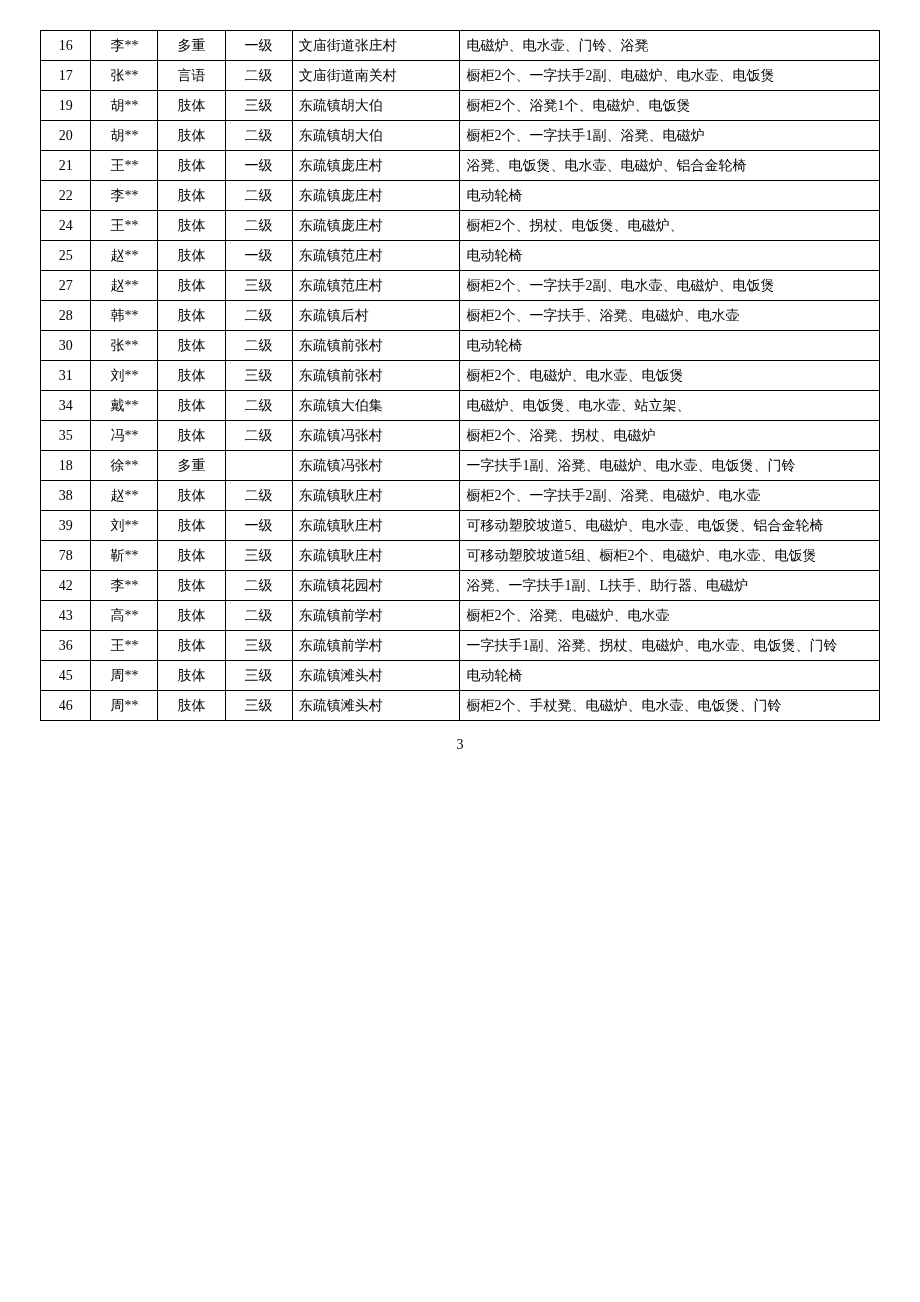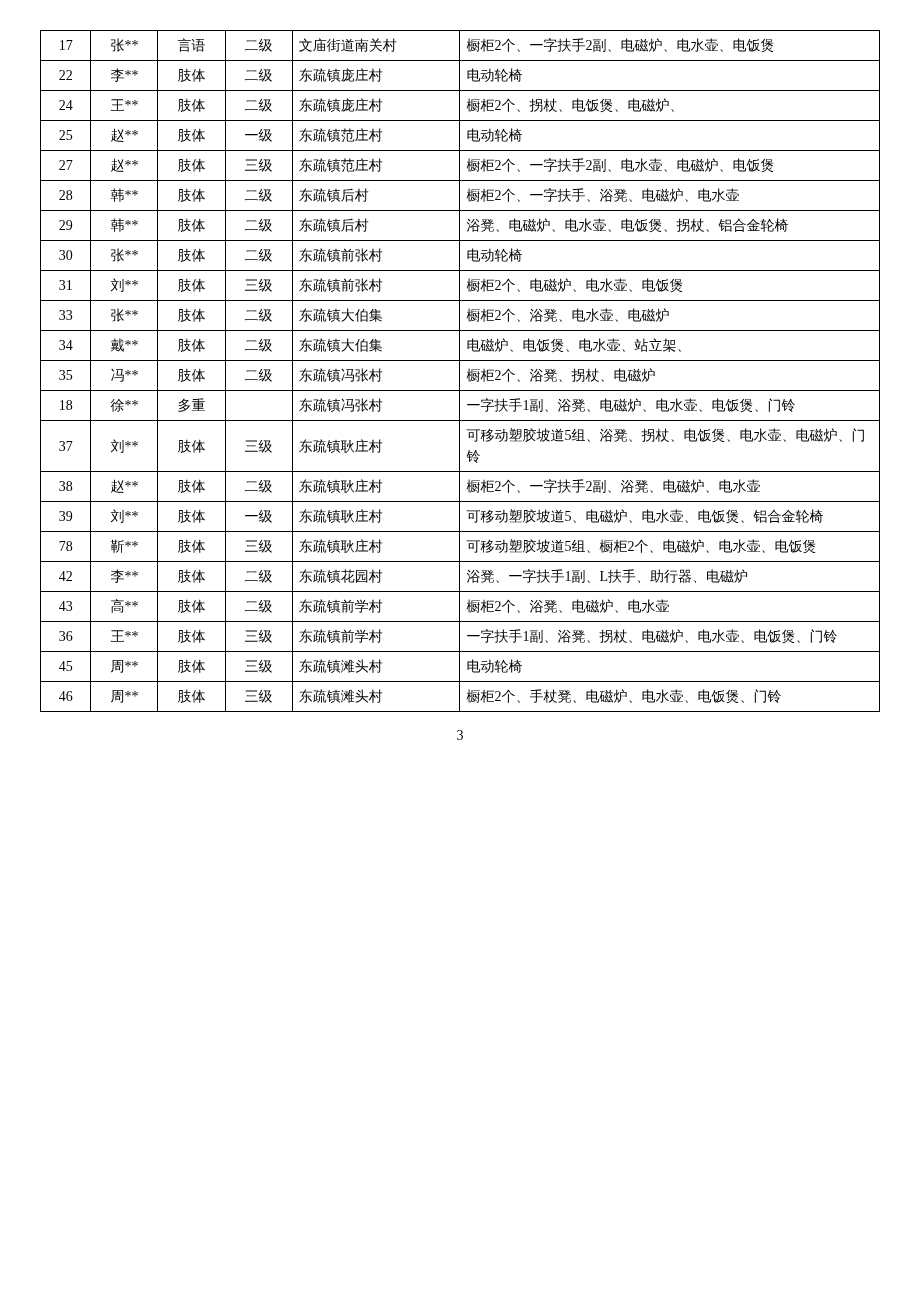--- a/index.html
+++ b/index.html
@@ -38,29 +38,61 @@
       margin-top: 16px;
       font-size: 14px;
     }
   </style>
 </head>
 <body>
 
 <div class="page-container">
   <table>
     <tbody id="table-body">
+    <tr>
+          <td class="col-num">16</td>
+          <td class="col-name">李**</td>
+          <td class="col-type">多重</td>
+          <td class="col-level">一级</td>
+          <td class="col-address">文庙街道张庄村</td>
+          <td class="col-items">电磁炉、电水壶、门铃、浴凳</td>
+        </tr>
         <tr>
           <td class="col-num">17</td>
           <td class="col-name">张**</td>
           <td class="col-type">言语</td>
           <td class="col-level">二级</td>
           <td class="col-address">文庙街道南关村</td>
           <td class="col-items">橱柜2个、一字扶手2副、电磁炉、电水壶、电饭煲</td>
         </tr>
         <tr>
+          <td class="col-num">19</td>
+          <td class="col-name">胡**</td>
+          <td class="col-type">肢体</td>
+          <td class="col-level">三级</td>
+          <td class="col-address">东疏镇胡大伯</td>
+          <td class="col-items">橱柜2个、浴凳1个、电磁炉、电饭煲</td>
+        </tr>
+        <tr>
+          <td class="col-num">20</td>
+          <td class="col-name">胡**</td>
+          <td class="col-type">肢体</td>
+          <td class="col-level">二级</td>
+          <td class="col-address">东疏镇胡大伯</td>
+          <td class="col-items">橱柜2个、一字扶手1副、浴凳、电磁炉</td>
+        </tr>
+        <tr>
+          <td class="col-num">21</td>
+          <td class="col-name">王**</td>
+          <td class="col-type">肢体</td>
+          <td class="col-level">一级</td>
+          <td class="col-address">东疏镇庞庄村</td>
+          <td class="col-items">浴凳、电饭煲、电水壶、电磁炉、铝合金轮椅</td>
+        </tr>
+        <tr>
           <td class="col-num">22</td>
           <td class="col-name">李**</td>
           <td class="col-type">肢体</td>
           <td class="col-level">二级</td>
           <td class="col-address">东疏镇庞庄村</td>
           <td class="col-items">电动轮椅</td>
         </tr>
         <tr>
           <td class="col-num">24</td>
           <td class="col-name">王**</td>
@@ -87,50 +119,34 @@
         </tr>
         <tr>
           <td class="col-num">28</td>
           <td class="col-name">韩**</td>
           <td class="col-type">肢体</td>
           <td class="col-level">二级</td>
           <td class="col-address">东疏镇后村</td>
           <td class="col-items">橱柜2个、一字扶手、浴凳、电磁炉、电水壶</td>
         </tr>
         <tr>
-          <td class="col-num">29</td>
-          <td class="col-name">韩**</td>
-          <td class="col-type">肢体</td>
-          <td class="col-level">二级</td>
-          <td class="col-address">东疏镇后村</td>
-          <td class="col-items">浴凳、电磁炉、电水壶、电饭煲、拐杖、铝合金轮椅</td>
-        </tr>
-        <tr>
           <td class="col-num">30</td>
           <td class="col-name">张**</td>
           <td class="col-type">肢体</td>
           <td class="col-level">二级</td>
           <td class="col-address">东疏镇前张村</td>
           <td class="col-items">电动轮椅</td>
         </tr>
         <tr>
           <td class="col-num">31</td>
           <td class="col-name">刘**</td>
           <td class="col-type">肢体</td>
           <td class="col-level">三级</td>
           <td class="col-address">东疏镇前张村</td>
           <td class="col-items">橱柜2个、电磁炉、电水壶、电饭煲</td>
-        </tr>
-        <tr>
-          <td class="col-num">33</td>
-          <td class="col-name">张**</td>
-          <td class="col-type">肢体</td>
-          <td class="col-level">二级</td>
-          <td class="col-address">东疏镇大伯集</td>
-          <td class="col-items">橱柜2个、浴凳、电水壶、电磁炉</td>
         </tr>
         <tr>
           <td class="col-num">34</td>
           <td class="col-name">戴**</td>
           <td class="col-type">肢体</td>
           <td class="col-level">二级</td>
           <td class="col-address">东疏镇大伯集</td>
           <td class="col-items">电磁炉、电饭煲、电水壶、站立架、</td>
         </tr>
         <tr>
@@ -143,28 +159,20 @@
         </tr>
         <tr>
           <td class="col-num">18</td>
           <td class="col-name">徐**</td>
           <td class="col-type">多重</td>
           <td class="col-level"></td>
           <td class="col-address">东疏镇冯张村</td>
           <td class="col-items">一字扶手1副、浴凳、电磁炉、电水壶、电饭煲、门铃</td>
         </tr>
         <tr>
-          <td class="col-num">37</td>
-          <td class="col-name">刘**</td>
-          <td class="col-type">肢体</td>
-          <td class="col-level">三级</td>
-          <td class="col-address">东疏镇耿庄村</td>
-          <td class="col-items">可移动塑胶坡道5组、浴凳、拐杖、电饭煲、电水壶、电磁炉、门铃</td>
-        </tr>
-        <tr>
           <td class="col-num">38</td>
           <td class="col-name">赵**</td>
           <td class="col-type">肢体</td>
           <td class="col-level">二级</td>
           <td class="col-address">东疏镇耿庄村</td>
           <td class="col-items">橱柜2个、一字扶手2副、浴凳、电磁炉、电水壶</td>
         </tr>
         <tr>
           <td class="col-num">39</td>
           <td class="col-name">刘**</td>

